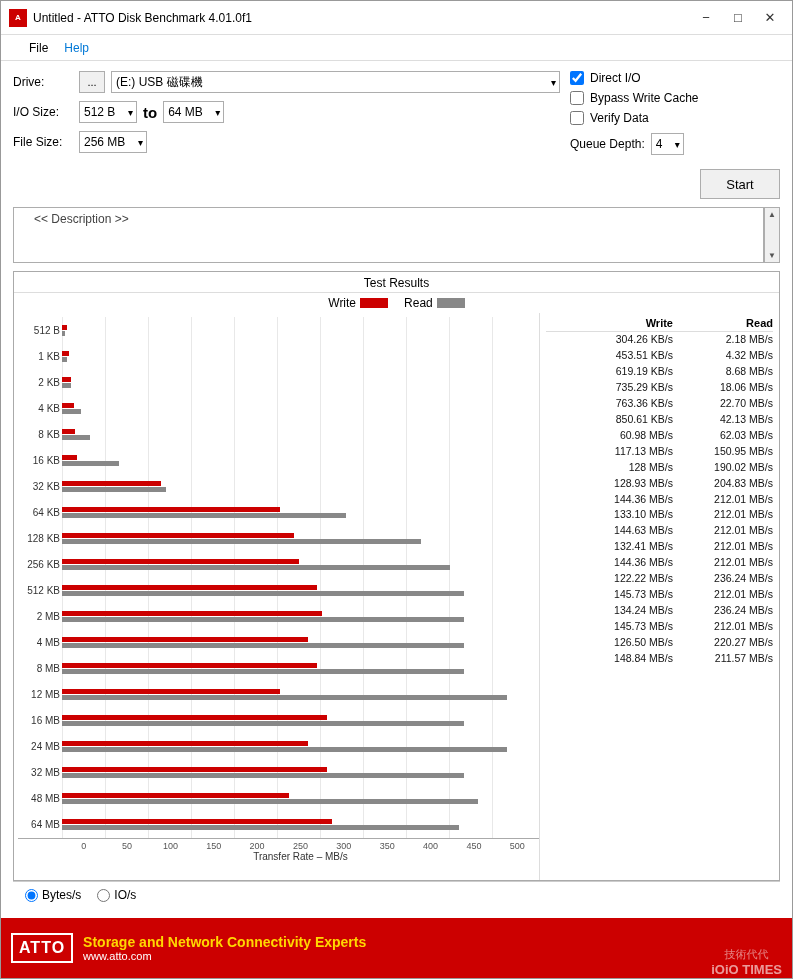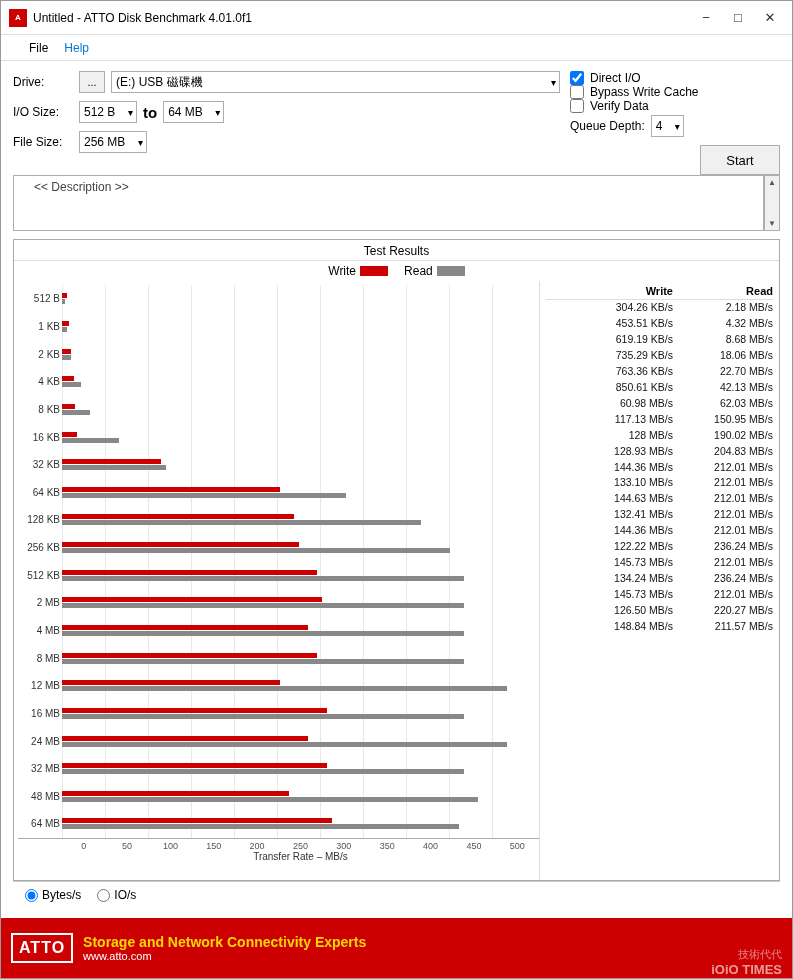--- a/index.html
+++ b/index.html
@@ -68,29 +68,30 @@
     .main-content {
       flex: 1;
       background: #ffffff;
       padding: 10px 12px;
       display: flex;
       flex-direction: column;
     }
     .top-panel {
       display: flex;
       gap: 10px;
+      margin-bottom: 8px;
     }
     .left-controls {
       flex: 1;
     }
     .right-controls {
       width: 210px;
       display: flex;
       flex-direction: column;
-      gap: 0;
+      gap: 6px;
     }
     .form-row {
       display: flex;
       align-items: center;
       margin-bottom: 8px;
       gap: 6px;
     }
     .form-label {
       width: 60px;
       font-size: 12px;
@@ -378,21 +379,21 @@
       color: #ffd700;
     }
     .footer-url {
       font-size: 11px;
       color: white;
     }
     .footer-watermark {
       margin-left: auto;
       color: rgba(255,255,255,0.5);
       font-size: 11px;
-      text-align: right;
+      text-align: center;
       margin-top: 28px;
     }
     .grid-lines {
       position: absolute;
       top: 0; left: 44px; right: 4px; bottom: 0;
       display: flex;
       pointer-events: none;
     }
     .grid-line {
       flex: 1;

